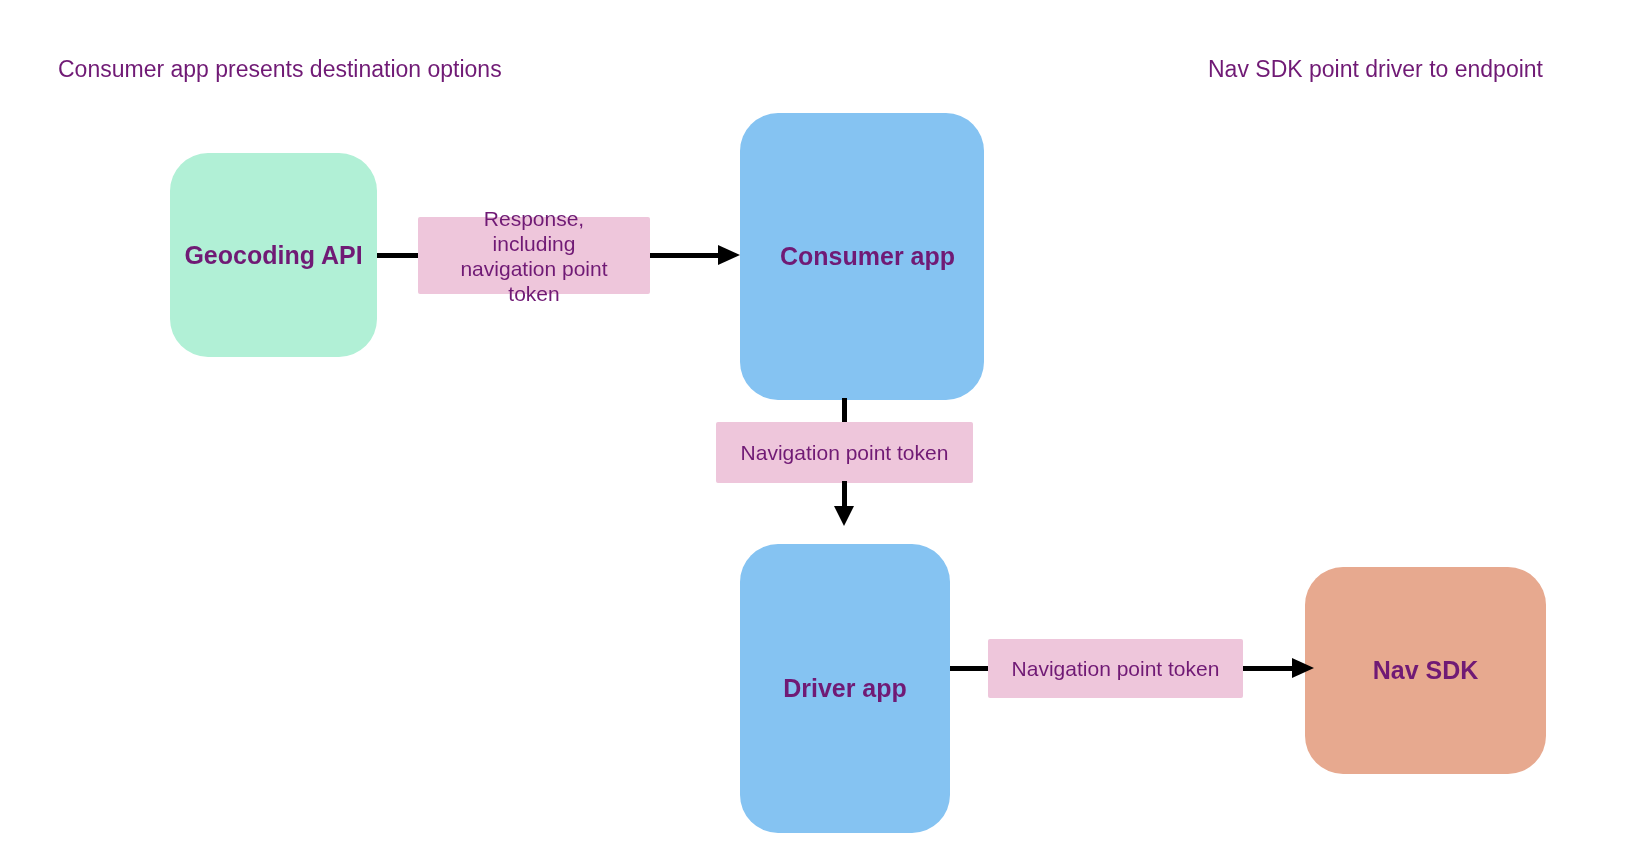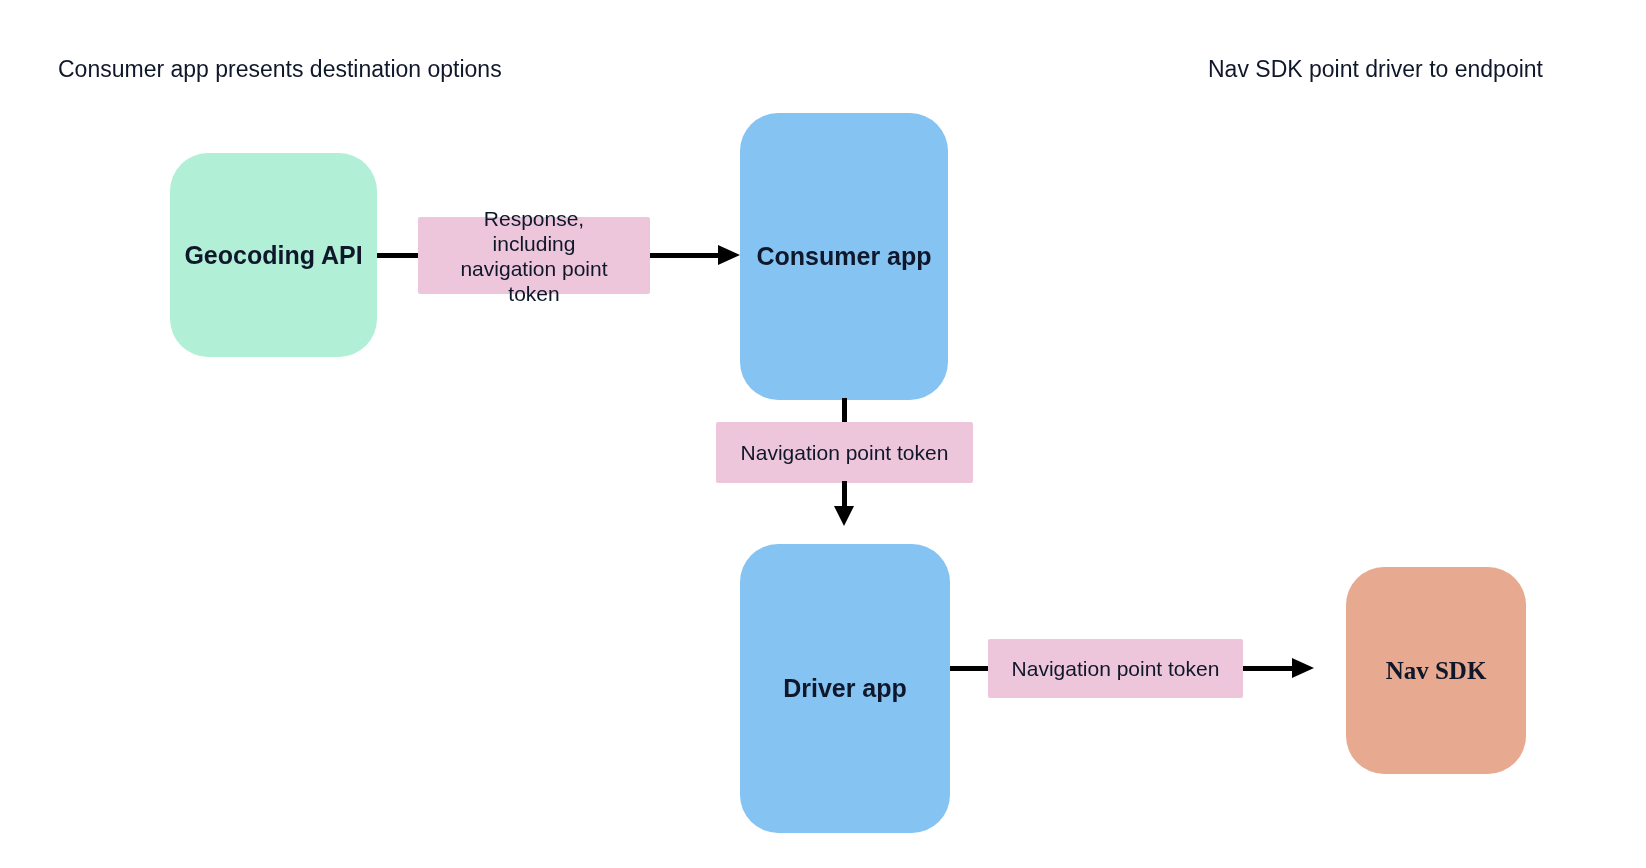--- a/index.html
+++ b/index.html
@@ -35,23 +35,23 @@
     align-items: center;
     justify-content: center;
     text-align: center;
   }
   .node span {
     font-size: 25px;
     font-weight: 700;
     white-space: nowrap;
   }
   .node-geocoding { left: 170px; top: 153px; width: 207px; height: 204px; }
-  .node-consumer  { left: 740px; top: 113px; width: 208px; height: 287px; }
+  .node-consumer  { left: 740px; top: 113px; width: 233px; height: 287px; padding-left: 11px; }
   .node-driver    { left: 740px; top: 544px; width: 210px; height: 289px; }
-  .node-navsdk    { left: 1346px; top: 567px; width: 180px; height: 207px; font-family: Liberation Serif, serif; }
+  .node-navsdk    { left: 1305px; top: 567px; width: 241px; height: 207px; }
 
   
   .edge-label {
     position: absolute;
     display: flex;
     align-items: center;
     justify-content: center;
     text-align: center;
     font-size: 21px;
     line-height: 25px;
@@ -83,21 +83,21 @@
     border-right: 10px solid transparent;
     border-top: 20px solid #000;
   }
   .arrow-a { left: 718px;  top: 245px; }
   .arrow-b { left: 834px;  top: 506px; }
   .arrow-c { left: 1292px; top: 658px; }
 </style>
 </head>
 <body>
 
-<div class="canvas" style="color: #0f172a;">
+<div class="canvas" style="color: #701a75;">
 
   <div class="hdr hdr-1">Consumer app presents destination options</div>
   <div class="hdr hdr-3">Nav SDK point driver to endpoint</div>
 
   <div class="node node-geocoding" style="background: rgb(177, 240, 214);">
     <span>Geocoding API</span>
   </div>
 
   <div class="node node-consumer" style="background: rgb(133, 195, 242);">
     <span>Consumer app</span>

